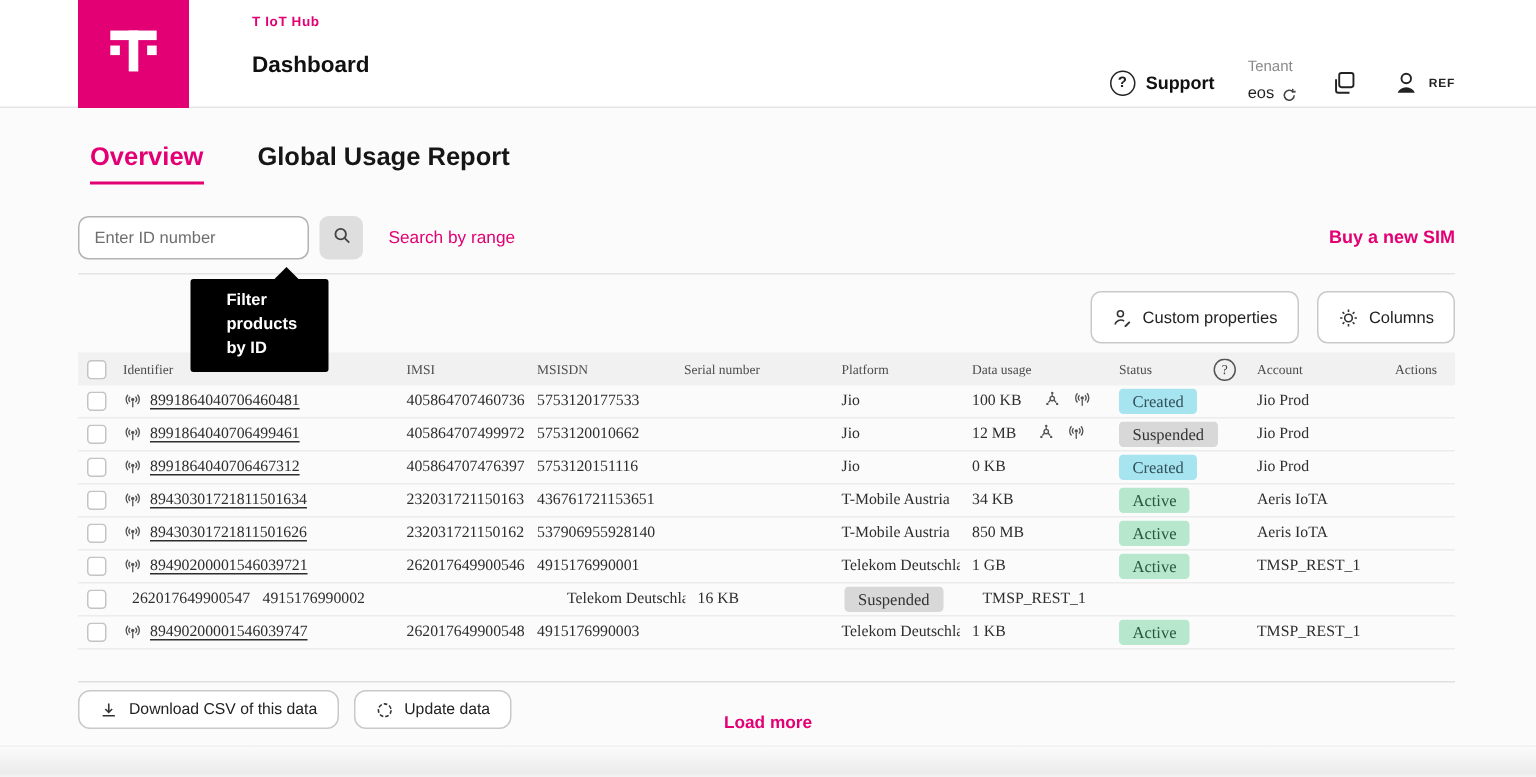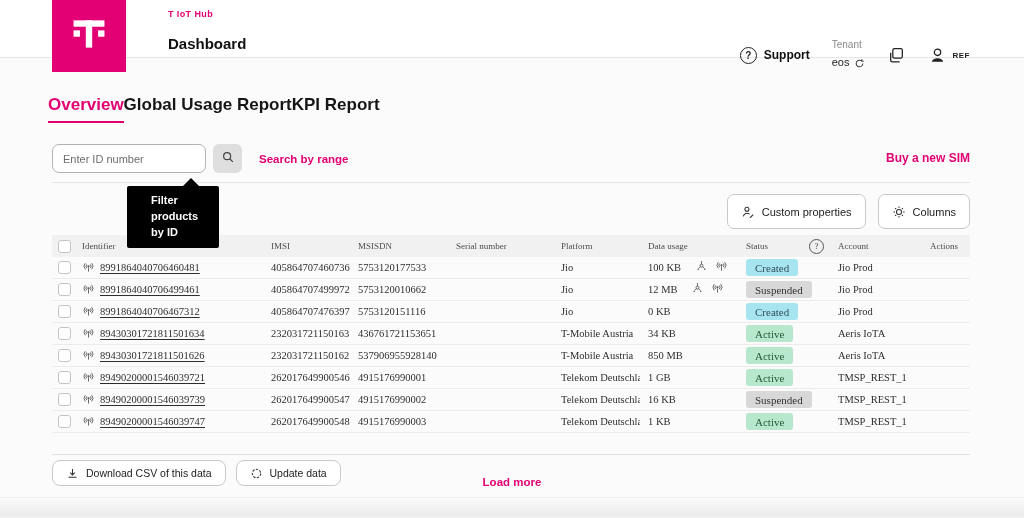--- a/index.html
+++ b/index.html
@@ -1,47 +1,47 @@
 <!DOCTYPE html>
 <html><head>
 <meta charset="utf-8">
 <style>
   * { margin:0; padding:0; box-sizing:border-box; }
   html,body { width:1024px; height:518px; overflow:hidden; }
   body { font-family:"Liberation Sans","DejaVu Sans",sans-serif; background:#fbfbfb; color:#1a1a1a; }
   .page { position:relative; width:1024px; height:518px; }
 
   
-  .topbar { position:absolute; top:0; left:0; width:1024px; height:58px; background:#ffffff; border-bottom:1px solid #e6e6e6; }
+  .topbar { position:absolute; top:0; left:0; width:1024px; height:72px; background:#ffffff; border-bottom:1px solid #e6e6e6; }
   .logo { position:absolute; left:52px; top:0; width:74px; height:72px; background:#e20074; display:flex; align-items:center; justify-content:center; }
   .app-label { position:absolute; left:168px; top:9px; font-size:9px; font-weight:bold; letter-spacing:.4px; color:#e20074; }
   .page-title { position:absolute; left:168px; top:35px; font-size:15px; font-weight:bold; color:#111; }
   .topbar-right { position:absolute; right:54px; top:40px; height:30px; display:flex; align-items:center; gap:22px; }
   .support { display:flex; align-items:center; gap:7px; cursor:pointer; }
   .support-label { font-size:12px; font-weight:bold; color:#111; }
   .qmark { width:17px; height:17px; border:1.3px solid #222; border-radius:50%; font-size:10px; font-weight:bold; color:#222; display:inline-flex; align-items:center; justify-content:center; }
   .tenant { display:flex; align-items:center; gap:8px; cursor:pointer; }
   .tenant-text { text-align:left; line-height:1.25; }
   .tenant-label { font-size:10px; color:#8a8a8a; display:block; }
   .tenant-value { font-size:11px; color:#222; display:inline-flex; align-items:center; gap:4px; }
   .icon-sm svg { display:block; }
   .userbox { display:flex; align-items:center; gap:6px; cursor:pointer; }
   .user-label { font-size:8px; font-weight:bold; letter-spacing:.5px; color:#222; }
 
   
-  .tabs { position:absolute; left:48px; top:95px; display:flex; }
+  .tabs { position:absolute; left:60px; top:95px; display:flex; gap:36px; }
   .tab { font-size:17px; font-weight:bold; color:#161616; padding-bottom:6px; cursor:pointer; }
   .tab.active { color:#e20074; border-bottom:2.5px solid #e20074; }
 
   
   .search-row { position:absolute; left:52px; top:144px; display:flex; align-items:center; }
   .search-input { width:154px; height:29px; border:1px solid #b3b3b3; border-radius:7px; background:#fff; font-size:11px; padding:0 10px; color:#333; font-family:inherit; }
   .search-input::placeholder { color:#6e6e6e; }
   .search-btn { width:29px; height:29px; margin-left:7px; background:#dedede; border:none; border-radius:6px; display:flex; align-items:center; justify-content:center; color:#444; cursor:pointer; }
-  .range-link { margin-left:17px; font-size:11.5px; font-weight:bold; color:#e20074; cursor:pointer; }
+  .range-link { margin-left:17px; font-size:11.5px; font-weight:normal; color:#e20074; cursor:pointer; }
   .buy-link { position:absolute; right:54px; top:151px; font-size:12px; font-weight:bold; color:#e20074; cursor:pointer; }
 
   .divider-top { position:absolute; left:52px; top:182px; width:918px; border-top:1px solid #e4e4e4; }
 
   
   .tooltip { position:absolute; left:84px; top:186px; width:92px; background:#000; color:#fff; border-radius:2px; padding:7px 24px; font-size:11px; font-weight:bold; line-height:1.45; z-index:5;margin-left:43px; }
   .tooltip:before { content:""; position:absolute; top:-8px; left:56px; border-left:8px solid transparent; border-right:8px solid transparent; border-bottom:8px solid #000; }
 
   
   .toolbar { position:absolute; right:54px; top:194px; display:flex; gap:12px; }
@@ -123,21 +123,20 @@
           </svg>
         </span>
         <span class="user-label">REF</span>
       </div>
     </div>
   </div>
 
   <div class="tabs">
     <div class="tab active">Overview</div>
     <div class="tab">Global Usage Report</div>
-    <div class="tab">KPI Report</div>
   </div>
 
   <div class="search-row">
     <input class="search-input" type="text" placeholder="Enter ID number" style="">
     <button class="search-btn">
       <span>
         <svg width="14" height="14" viewBox="0 0 16 16" fill="none" stroke="currentColor" stroke-width="1.4">
           <circle cx="7" cy="7" r="4"></circle>
             <path d="M10 10l3.5 3.5"></path>
         </svg>
@@ -387,31 +386,20 @@
           <div class="cell c-status">
             <span class="badge" style="background: rgb(183, 231, 204); color: rgb(36, 90, 60);">Active</span>
           </div>
           <div class="cell c-account">TMSP_REST_1</div>
           <div class="cell c-actions"></div>
         </div>
         <div class="trow">
           <div class="cell c-cb">
             <span class="checkbox"></span>
           </div>
-          <div class="cell c-id">
-            <span class="gray-icon">
-              <svg width="13" height="13" viewBox="0 0 16 16" fill="none" stroke="currentColor" stroke-width="1.1">
-                <circle cx="8" cy="6.5" r="1.4" fill="currentColor" stroke="none"></circle>
-                <path d="M8 8v5"></path>
-                <path d="M5.8 8.7a3.2 3.2 0 0 1 0-4.4M10.2 4.3a3.2 3.2 0 0 1 0 4.4"></path>
-                <path d="M4.1 10.3a5.6 5.6 0 0 1 0-7.6M11.9 2.7a5.6 5.6 0 0 1 0 7.6"></path>
-              </svg>
-            </span>
-            <span class="id-link">89490200001546039739</span>
-          </div>
           <div class="cell c-imsi">262017649900547</div>
           <div class="cell c-msisdn">4915176990002</div>
           <div class="cell c-serial"></div>
           <div class="cell c-platform">Telekom Deutschla...</div>
           <div class="cell c-usage">
             <span>16 KB</span>
           </div>
           <div class="cell c-status">
             <span class="badge" style="background: rgb(216, 216, 216); color: rgb(51, 51, 51);">Suspended</span>
           </div>

